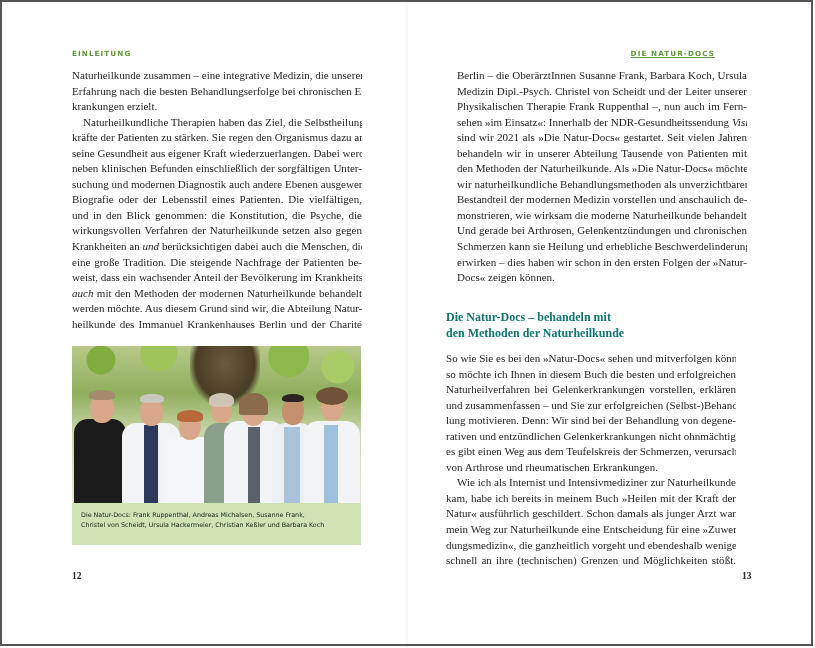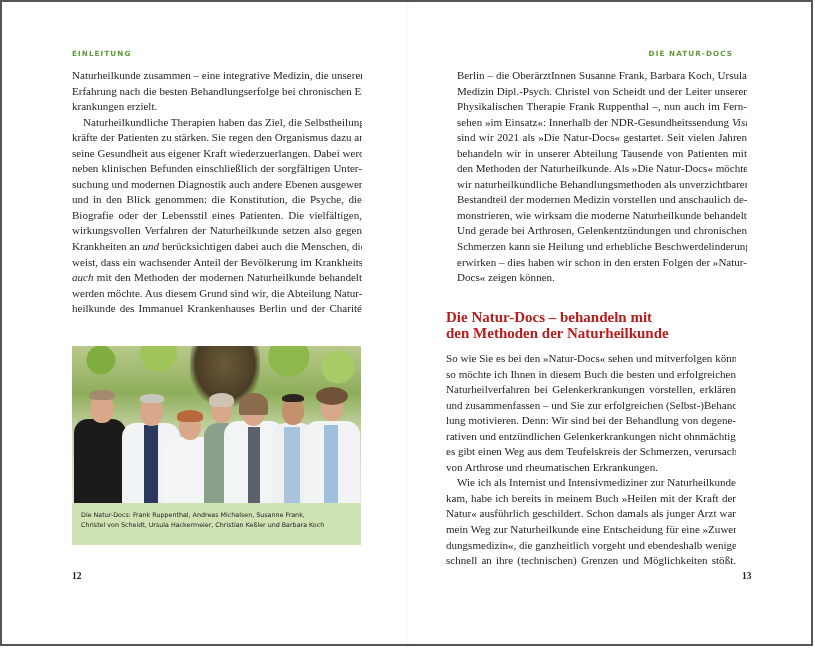--- a/index.html
+++ b/index.html
@@ -17,36 +17,36 @@
     box-sizing: border-box;
     pointer-events: none;
   }
   .running-head {
     position: absolute; top: 49px;
     font-family: "DejaVu Sans", "Liberation Sans", sans-serif;
     font-size: 7.2px; font-weight: bold; letter-spacing: 1.1px;
     color: #5e9a3a;
   }
   .rh-left { left: 72px; }
-  .rh-right { right: 82px; }
+  .rh-right { right: 100px; text-decoration: underline; }
   .column {
     position: absolute; width: 290px;
     font-size: 11.05px; line-height: 15.55px;
     text-align: justify;
     hyphens: manual;
   }
   .col-left { left: 72px; top: 68px; }
   .col-right { left: 457px; top: 68px; }
   .line { display: block; white-space: nowrap; text-align-last: justify; overflow: hidden; }
   .line.last { text-align-last: left; }
   .indent { text-indent: 11px; }
   .section-head {
     position: absolute; left: 446px; top: 309px; width: 290px;
-    font-size: 15px; line-height: 16px; font-weight: bold;
-    color: #b91c1c;
+    font-size: 12px; line-height: 16px; font-weight: bold;
+    color: #0f766e;
   }
   .section-head .line { text-align-last: left; }
   .col-right-2 { left: 446px; top: 351px; }
   .figure {
     position: absolute; left: 72px; top: 346px; width: 289px; height: 199px;
   }
   .photo {
     position: relative; width: 289px; height: 157px; overflow: hidden;
     background: linear-gradient(180deg, #b8c98a 0%, #8fae5c 30%, #c9d6a8 55%, #e5ead9 100%);
   }
@@ -102,24 +102,25 @@
 
 <div class="column col-left" id="left-body">
     <span class="line">Naturheilkunde zusammen – eine integrative Medizin, die unserer</span>
     <span class="line">Erfahrung nach die besten Behandlungserfolge bei chronischen Er-</span>
     <span class="line last">krankungen erzielt.</span>
     <span class="line indent">Naturheilkundliche Therapien haben das Ziel, die Selbstheilungs-</span>
     <span class="line">kräfte der Patienten zu stärken. Sie regen den Organismus dazu an,</span>
     <span class="line">seine Gesundheit aus eigener Kraft wiederzuerlangen. Dabei werden</span>
     <span class="line">neben klinischen Befunden einschließlich der sorgfältigen Unter-</span>
     <span class="line">suchung und modernen Diagnostik auch andere Ebenen ausgewertet</span>
+    <span class="line">Biografie oder der Lebensstil eines Patienten. Die vielfältigen,</span>
     <span class="line">und in den Blick genommen: die Konstitution, die Psyche, die</span>
-    <span class="line">Biografie oder der Lebensstil eines Patienten. Die vielfältigen,</span>
     <span class="line">wirkungsvollen Verfahren der Naturheilkunde setzen also gegen</span>
     <span class="line">Krankheiten an <i>und</i> berücksichtigen dabei auch die Menschen, die</span>
+    <span class="line">eine große Tradition. Die steigende Nachfrage der Patienten be-</span>
     <span class="line">weist, dass ein wachsender Anteil der Bevölkerung im Krankheitsfall</span>
     <span class="line"><i>auch</i> mit den Methoden der modernen Naturheilkunde behandelt</span>
     <span class="line">werden möchte. Aus diesem Grund sind wir, die Abteilung Natur-</span>
     <span class="line">heilkunde des Immanuel Krankenhauses Berlin und der Charité</span>
   </div>
 
 <div class="figure">
   <div class="photo" title="Group photo of seven doctors in front of a tree">
     <div class="leaves"></div>
     <div class="tree"></div>

